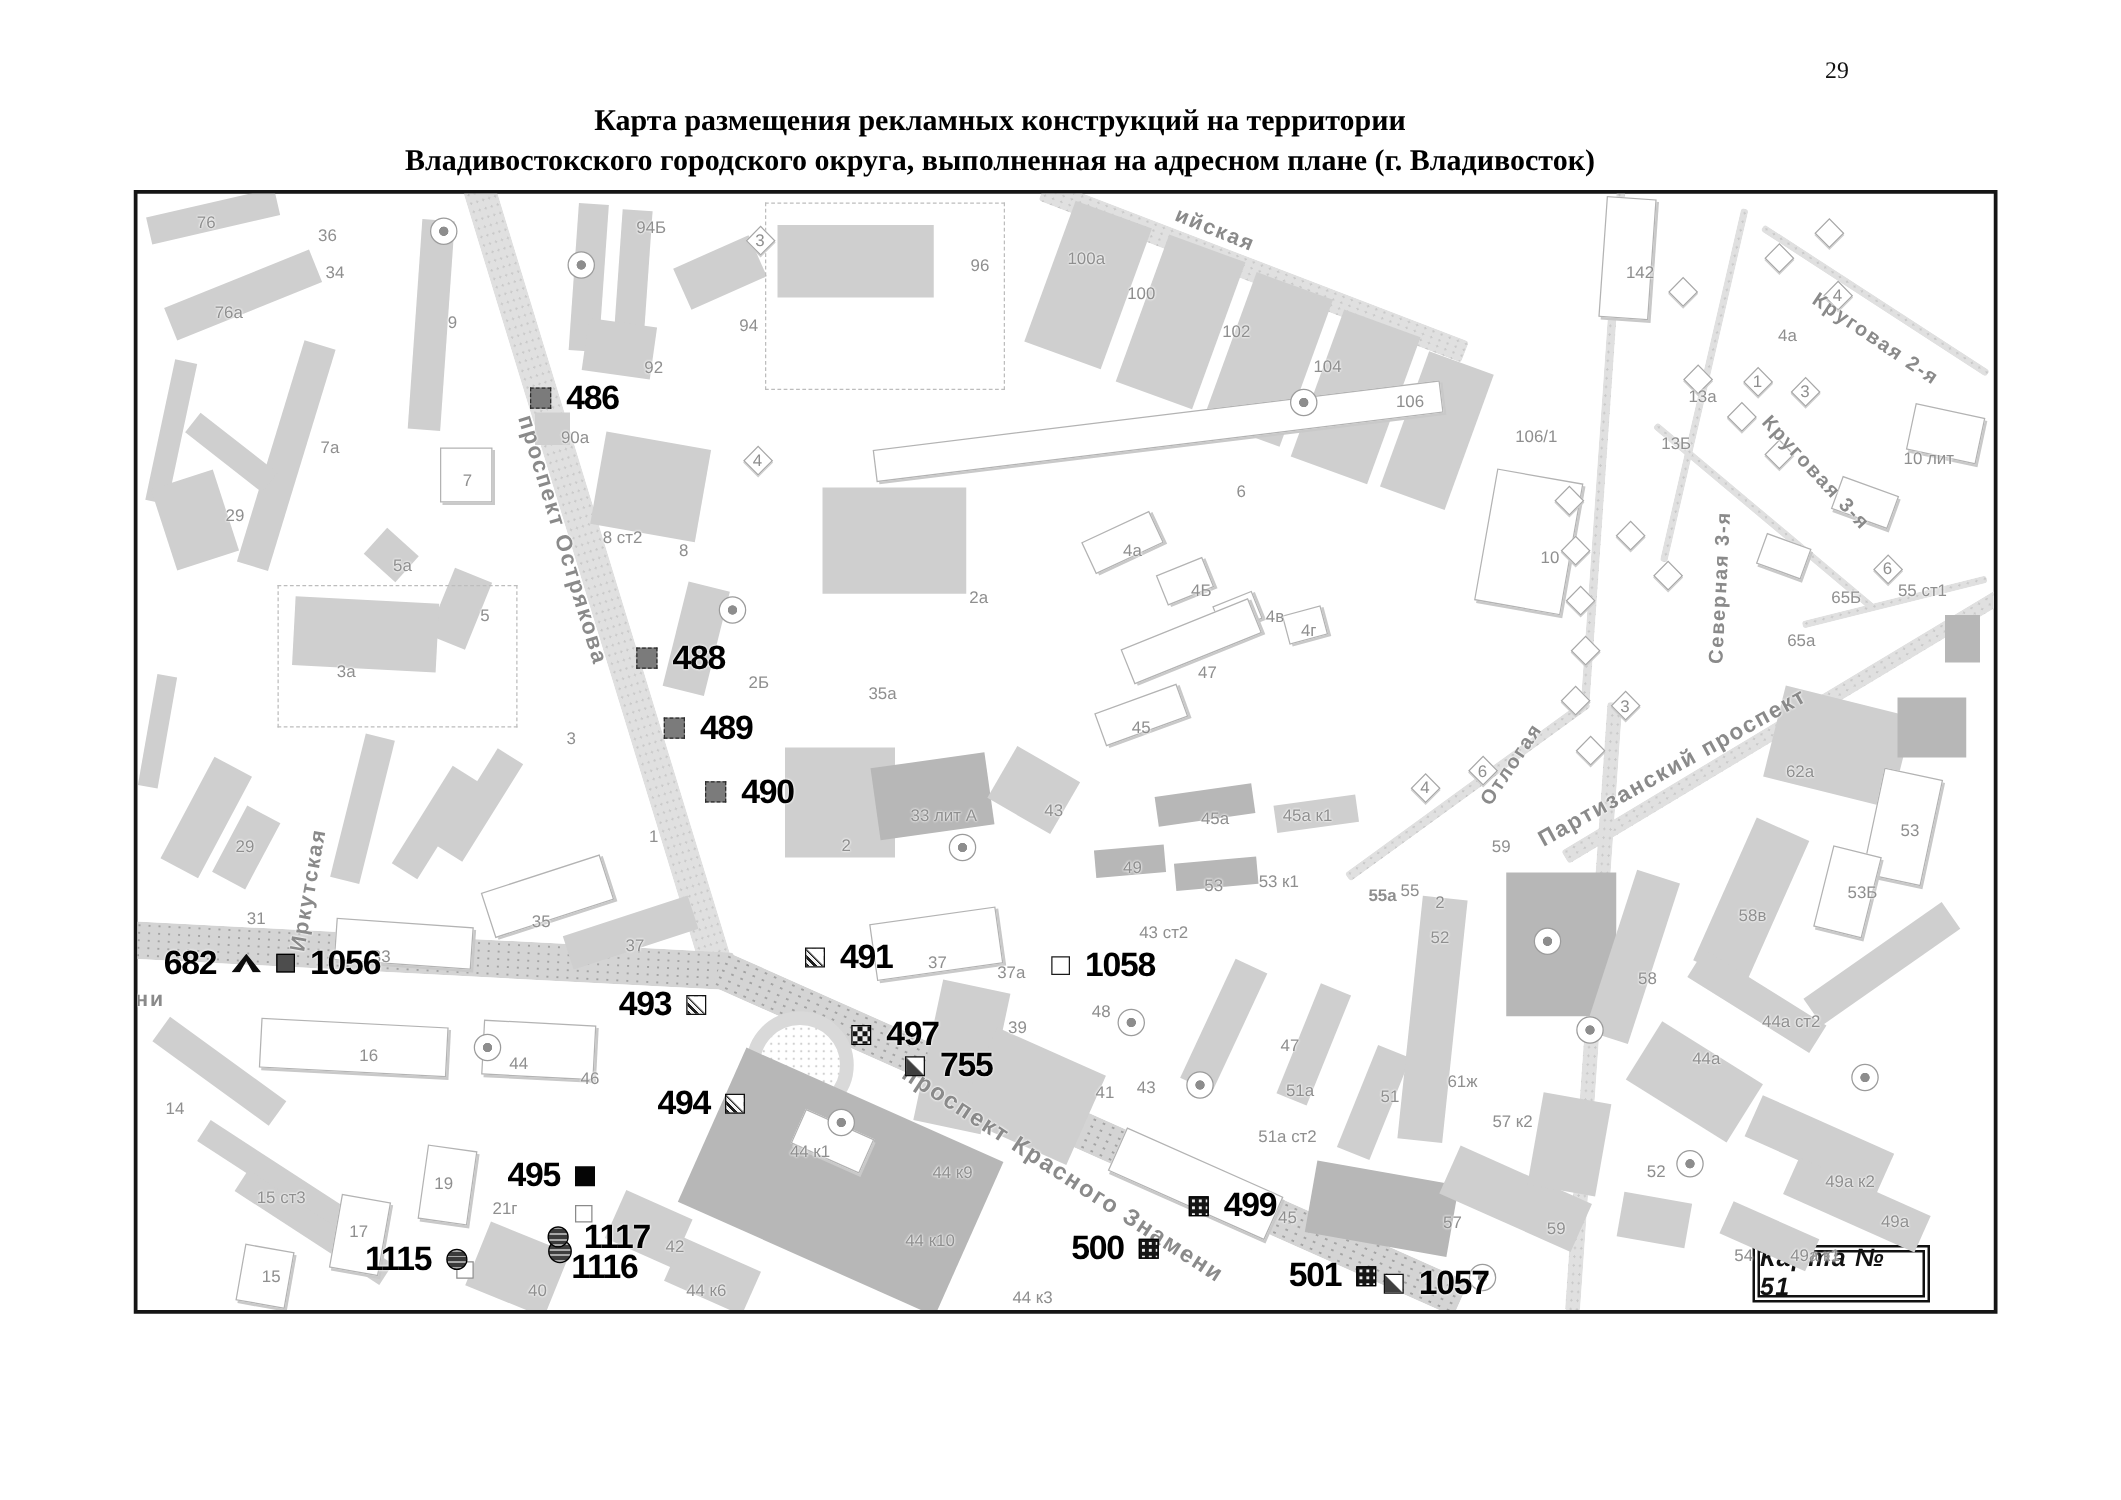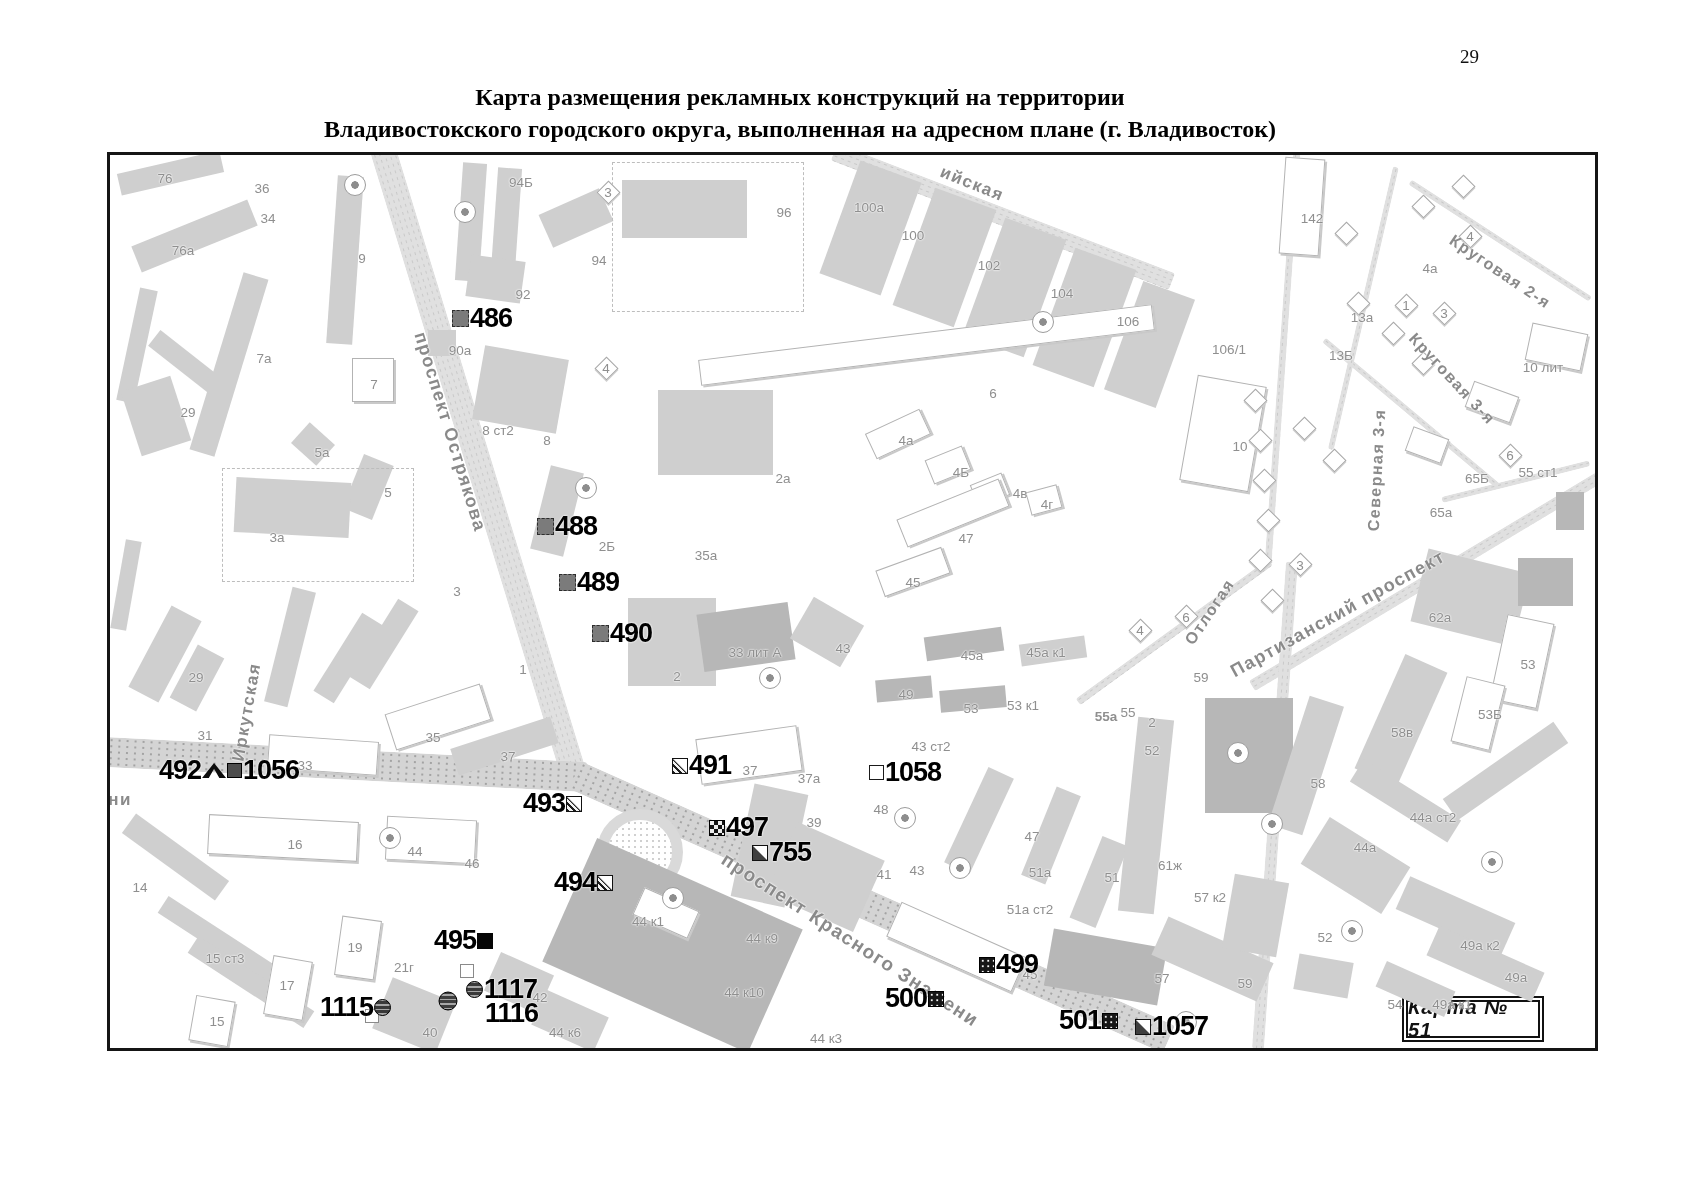--- a/index.html
+++ b/index.html
@@ -27,21 +27,21 @@
       background-image:radial-gradient(#8d8d8d 3.5px,transparent 4px);}
   .sym-sq-white-sm{width:12px;height:12px;border:1.5px solid #8a8a8a;background:#fff;}
   .sym-circle-dark{width:17px;height:17px;border-radius:50%;background:#3e3e3e;border:1px solid #000;
       background-image:repeating-linear-gradient(0deg,rgba(255,255,255,.55) 0 1.5px,transparent 1.5px 4.5px);}
   
   .blabel{position:absolute;font-size:13.5px;color:#8f8f8f;white-space:nowrap;
           text-shadow:0 0 2px #fff,0 0 2px #fff;}
   .street{position:absolute;color:#8a8a8a;font-weight:600;letter-spacing:1.5px;white-space:nowrap;
           text-shadow:0 0 2px #fff,0 0 2px #fff;}
   
-  .marker{position:absolute;display:flex;align-items:center;gap:1px;height:27px;margin-left:28px;}
+  .marker{position:absolute;display:flex;align-items:center;gap:12px;height:27px;}
   .mtext{font:bold 27px/27px "Liberation Sans",sans-serif;letter-spacing:-1px;color:#000;
          text-shadow:0 0 2px #fff,0 0 2px #fff;white-space:nowrap;}
   .micon{display:inline-block;flex:none;box-sizing:border-box;}
   .ic-sq-gray{width:17px;height:17px;background:#7b7b7b;border:1.5px dashed #2d2d2d;}
   .ic-sq-dark{width:15px;height:15px;background:#4d4d4d;border:1px solid #000;}
   .ic-sq-black{width:16px;height:16px;background:#050505;}
   .ic-sq-dot{width:16px;height:16px;background:#161616;border:1px solid #000;
       background-image:radial-gradient(rgba(255,255,255,.95) 1.1px,transparent 1.3px);background-size:5.5px 5.5px;}
   .ic-sq-check{width:16px;height:16px;border:1px solid #000;background-color:#ececec;
       background-image:conic-gradient(#141414 25%,transparent 0 50%,#141414 0 75%,transparent 0);background-size:8px 8px;}
@@ -357,21 +357,21 @@
       </div>
       <div class="marker" style="left: 454px; top: 465px;">
         <span class="micon ic-sq-gray"></span>
         <span class="mtext">490</span>
       </div>
       <div class="marker" style="left: 534px; top: 597px;">
         <span class="micon ic-sq-hatch"></span>
         <span class="mtext">491</span>
       </div>
       <div class="marker" style="left: 21px; top: 602px;">
-        <span class="mtext">492</span>
+        <span class="mtext">682</span>
         <span class="micon ic-chevron"></span>
         <span class="micon ic-sq-dark"></span>
         <span class="mtext">1056</span>
       </div>
       <div class="marker" style="left: 385px; top: 635px;">
         <span class="mtext">493</span>
         <span class="micon ic-sq-hatch"></span>
       </div>
       <div class="marker" style="left: 416px; top: 714px;">
         <span class="mtext">494</span>

